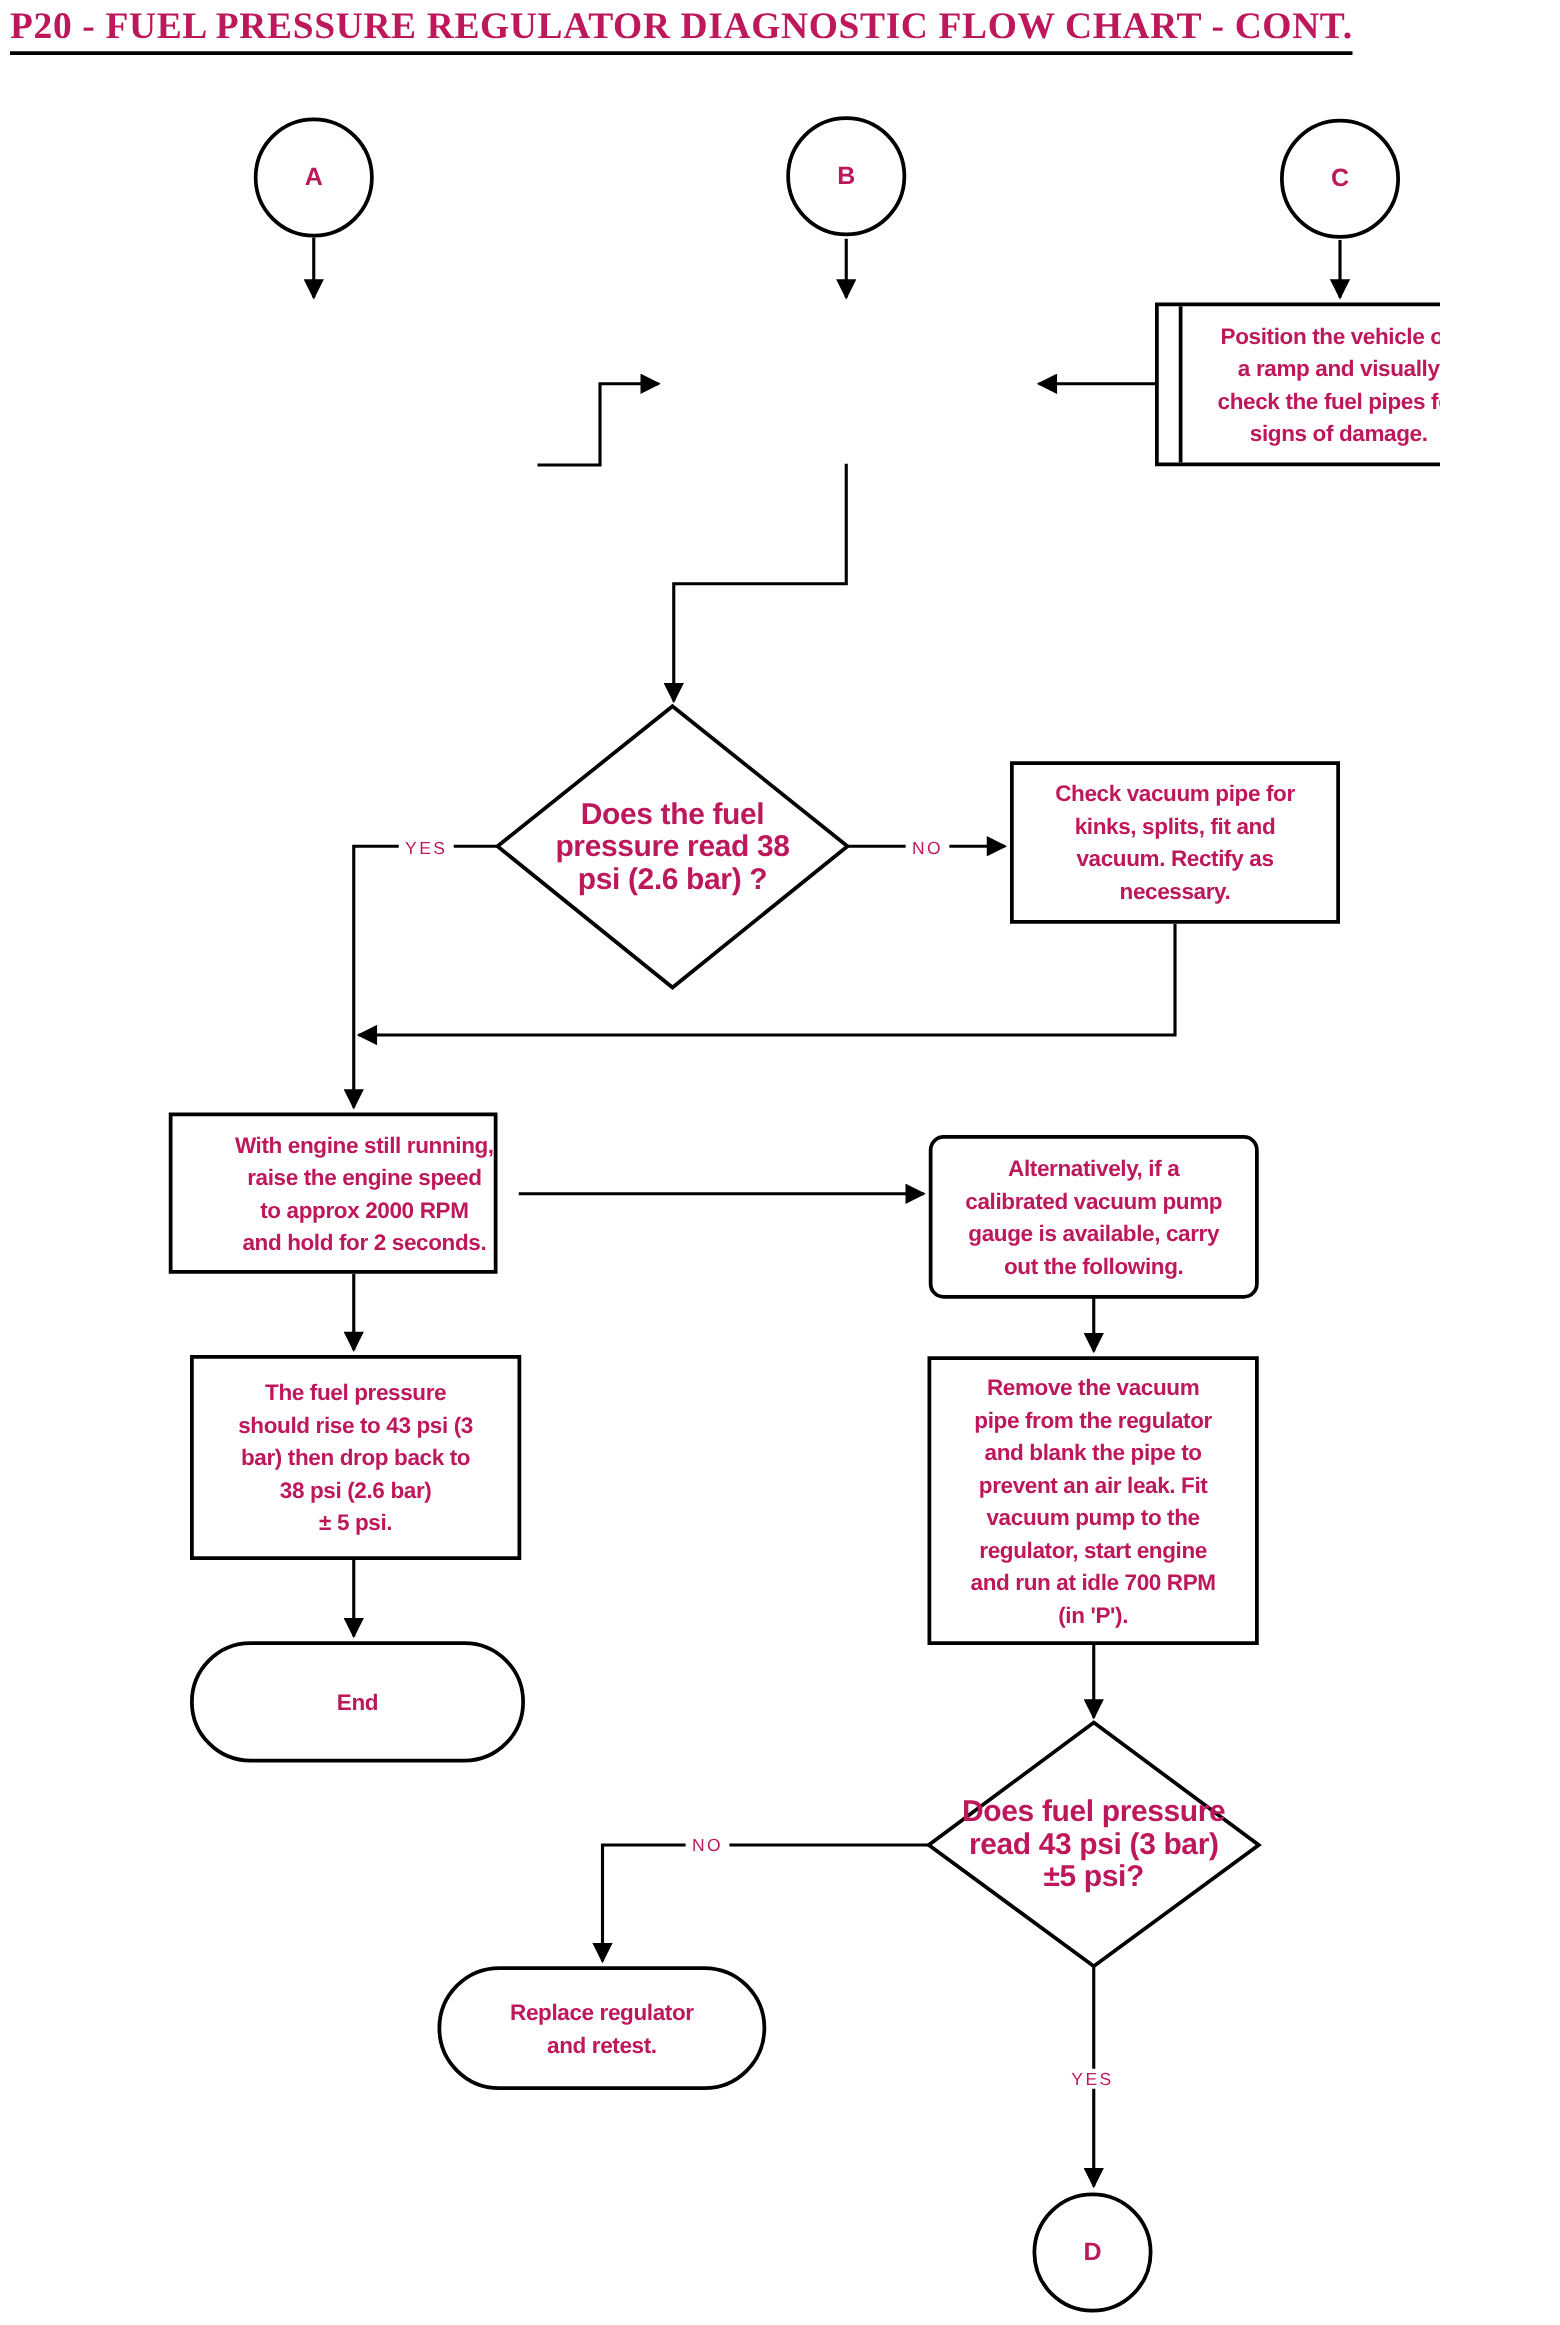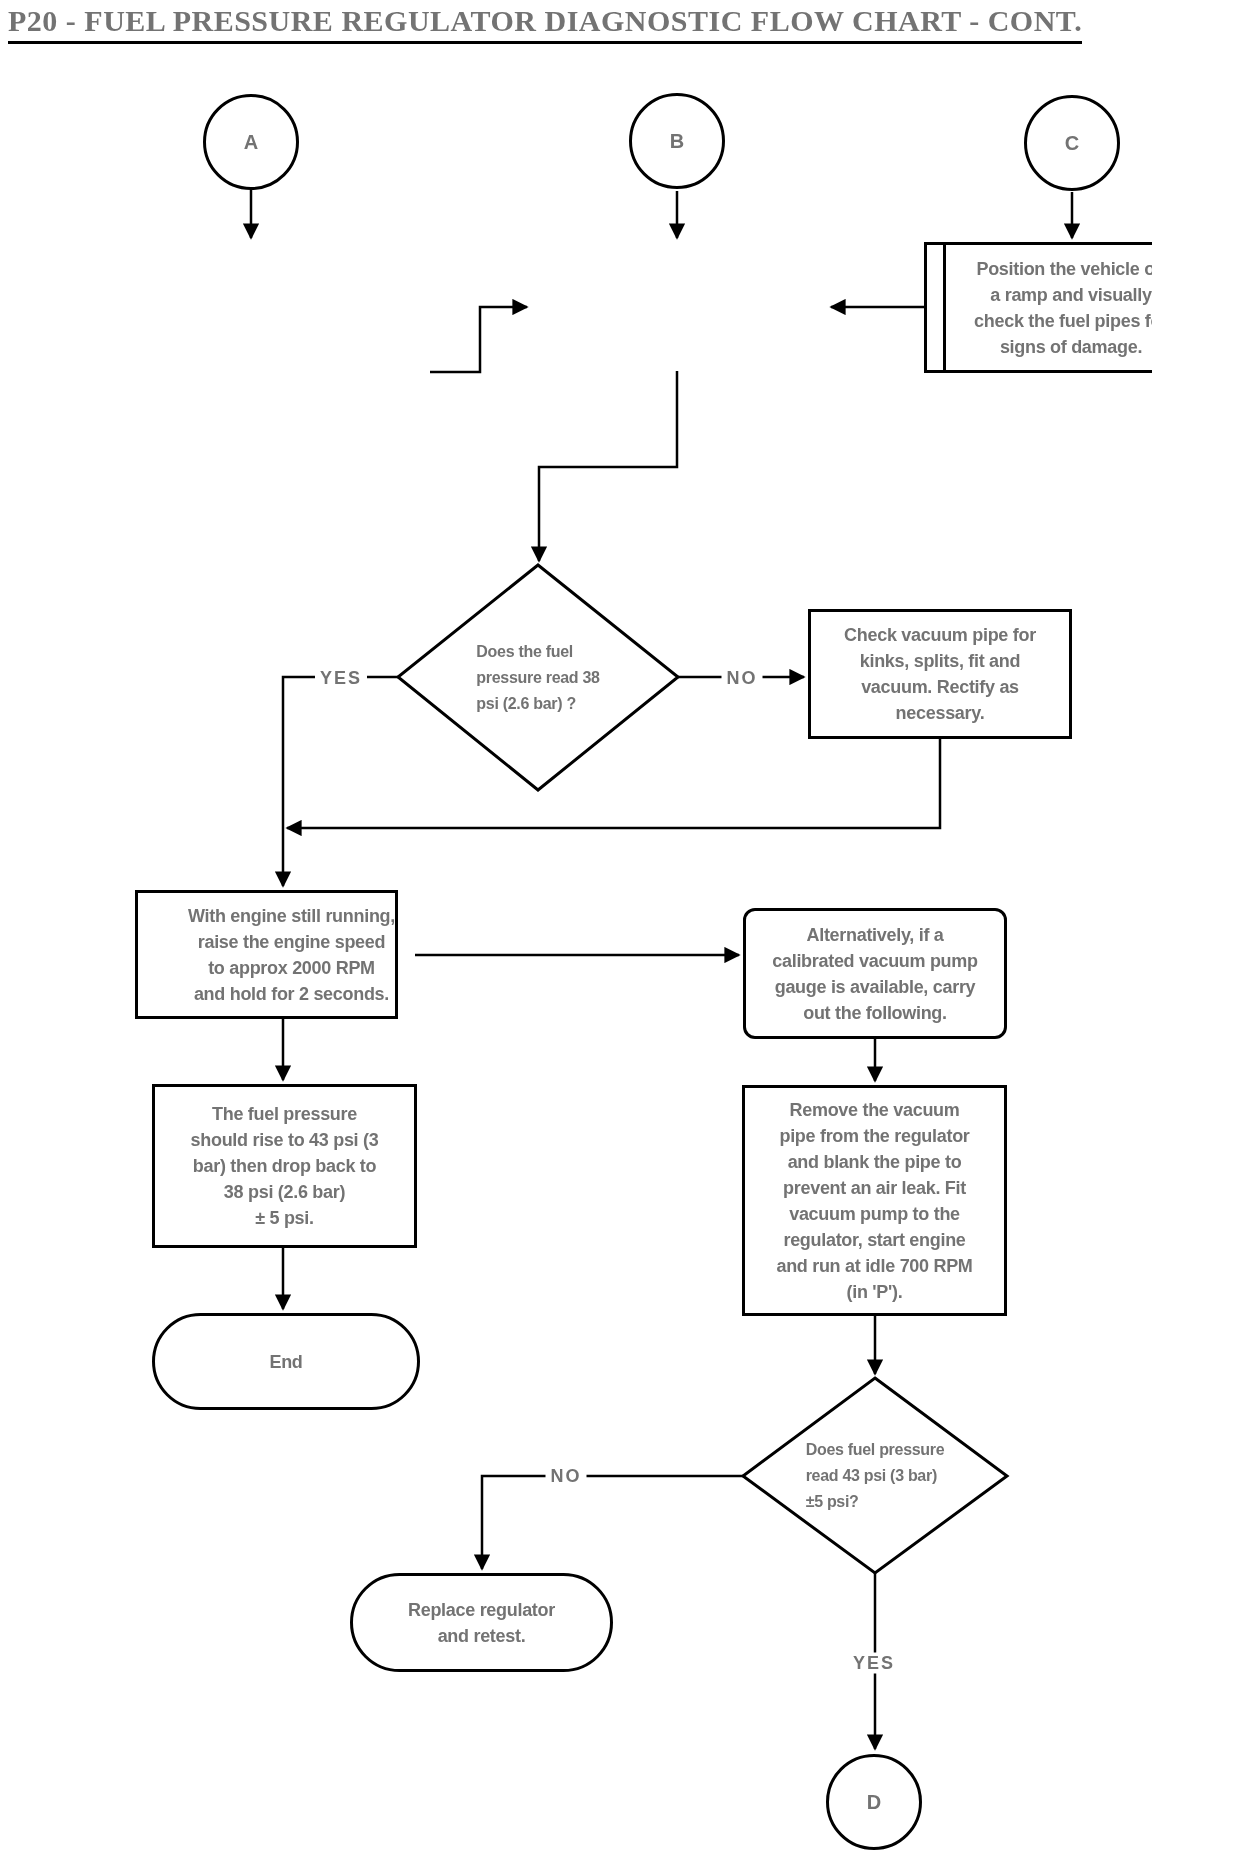--- a/index.html
+++ b/index.html
@@ -1,35 +1,35 @@
 <!DOCTYPE html>
 <html><head>
 <meta charset="utf-8">
 <style>
   html,body{margin:0;padding:0;background:#ffffff;}
   .stage{position:relative;width:1152px;height:1860px;background:#fff;
-         font-family:"Liberation Sans",sans-serif;color:#737373;overflow:hidden;}
+         font-family:"Liberation Sans",sans-serif;color:#be185d;overflow:hidden;}
   .title{position:absolute;left:8px;top:4px;font-family:"Liberation Serif",serif;
          font-weight:bold;font-size:30px;letter-spacing:.5px;border-bottom:3px solid #000;
          padding-bottom:3px;white-space:nowrap;}
   svg.wires{position:absolute;left:0;top:0;width:1248px;height:1860px;}
   .node{position:absolute;box-sizing:border-box;background:#fff;border:3px solid #000;
         display:flex;align-items:center;justify-content:center;text-align:center;
         font-weight:bold;font-size:18px;line-height:26px;letter-spacing:-0.3px;
         white-space:pre-line;}
   .circle{border-radius:50%;font-size:20px;letter-spacing:0;}
   .stadium{border-radius:50px;}
   .dline{position:absolute;top:0;bottom:0;width:3px;background:#000;}
   .lefttext{display:block;text-align:left;padding:22px 22px 10px 28px;}
   .hang{margin:0;padding-left:44px;text-indent:-44px;}
   .dtext{position:absolute;display:flex;align-items:center;justify-content:center;
-         font-weight:bold;font-size:16px;line-height:26px;
+         text-align:center;font-weight:bold;font-size:24px;line-height:26px;
          letter-spacing:-0.3px;white-space:pre-line;}
   .edge-label{position:absolute;transform:translate(-50%,-50%);background:#fff;
-              font-size:18px;font-weight:bold;letter-spacing:2px;padding:0 5px;}
+              font-size:14px;font-weight:normal;letter-spacing:2px;padding:0 5px;}
 </style>
 </head>
 <body>
 
 <div class="stage">
 
   <div class="title">P20 - FUEL PRESSURE REGULATOR DIAGNOSTIC FLOW CHART - CONT.</div>
 
   <svg class="wires" viewBox="0 0 1248 1860" xmlns="http://www.w3.org/2000/svg">
     <defs>

